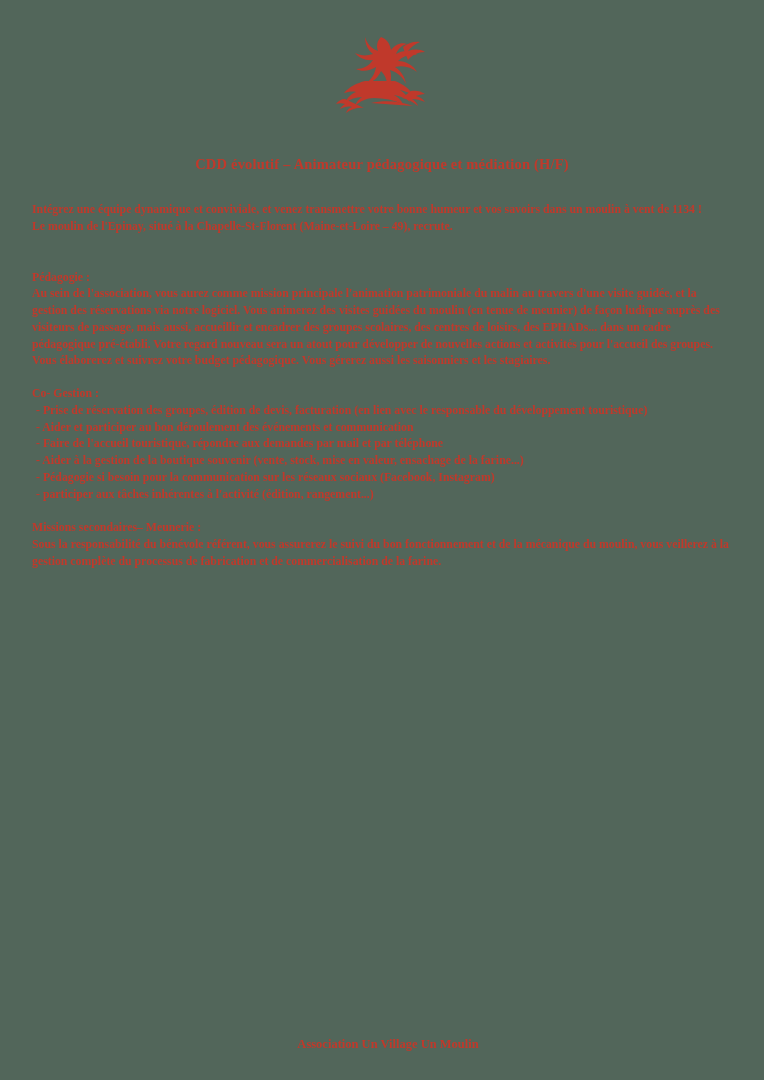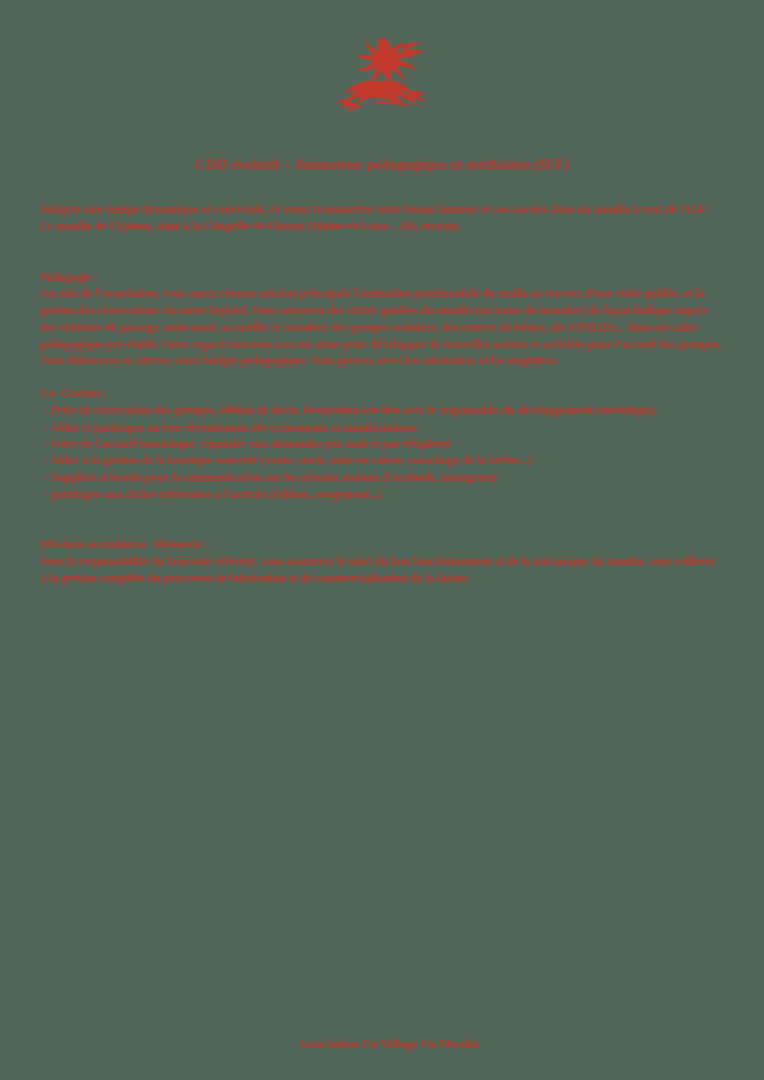--- a/index.html
+++ b/index.html
@@ -11,21 +11,21 @@
     height: 1080px;
     background: #52665a;
     font-family: "Liberation Serif", serif;
     overflow: hidden;
   }
   .page {
     position: relative;
     width: 764px;
     height: 1080px;
     box-sizing: border-box;
-    padding: 0 40px;
+    padding: 0 32px;
   }
   .logo-wrap {
     display: flex;
     justify-content: center;
     align-items: center;
     padding-top: 26px;
     height: 92px;
   }
   .logo {
     width: 150px;
@@ -59,21 +59,21 @@
   .section p {
     margin: 0;
   }
   .section.section-missions {
     margin-top: 34px;
   }
   .section.section-cogestion {
     margin-top: 16px;
   }
   .section.section-secondaires {
-    margin-top: 34px;
+    margin-top: 17px;
   }
   .line-indent {
     padding-left: 4px;
   }
   .footer {
     position: absolute;
     left: 12px;
     right: 0;
     bottom: 28px;
     text-align: center;
@@ -110,24 +110,24 @@
 
   <div class="body-block section section-missions">
     <p>Pédagogie :</p>
     <p>Au sein de l'association, vous aurez comme mission principale l'animation patrimoniale du malin au travers d'une visite guidée, et la gestion des réservations via notre logiciel. Vous animerez des visites guidées du moulin (en tenue de meunier) de façon ludique auprès des visiteurs de passage, mais aussi, accueillir et encadrer des groupes scolaires, des centres de loisirs, des EPHADs... dans un cadre pédagogique pré-établi. Votre regard nouveau sera un atout pour développer de nouvelles actions et activités pour l'accueil des groupes.</p>
     <p>Vous élaborerez et suivrez votre budget pédagogique. Vous gérerez aussi les saisonniers et les stagiaires.</p>
   </div>
 
   <div class="body-block section section-cogestion">
     <p> Co- Gestion :</p>
     <p class="line-indent">- Prise de réservation des groupes, édition de devis, facturation (en lien avec le responsable du développement touristique)</p>
-    <p class="line-indent">- Aider et participer au bon déroulement des événements et manifestations</p>
+    <p class="line-indent">- Aider et participer au bon déroulement des événements et communication</p>
     <p class="line-indent">- Faire de l'accueil touristique, répondre aux demandes par mail et par téléphone</p>
     <p class="line-indent">- Aider à la gestion de la boutique souvenir (vente, stock, mise en valeur, ensachage de la farine...)</p>
-    <p class="line-indent">- Suppléer si besoin pour la communication sur les réseaux sociaux (Facebook, Instagram)</p>
+    <p class="line-indent">- Pédagogie si besoin pour la communication sur les réseaux sociaux (Facebook, Instagram)</p>
     <p class="line-indent">- participer aux tâches inhérentes à l'activité (édition, rangement...)</p>
   </div>
 
   <div class="body-block section section-secondaires">
     <p>Missions secondaires– Meunerie :</p>
     <p>Sous la responsabilité du bénévole référent, vous assurerez le suivi du bon fonctionnement et de la mécanique du moulin, vous veillerez à la gestion complète du processus de fabrication et de commercialisation de la farine.</p>
   </div>
 
   <div class="footer">Association Un Village Un Moulin</div>
 

